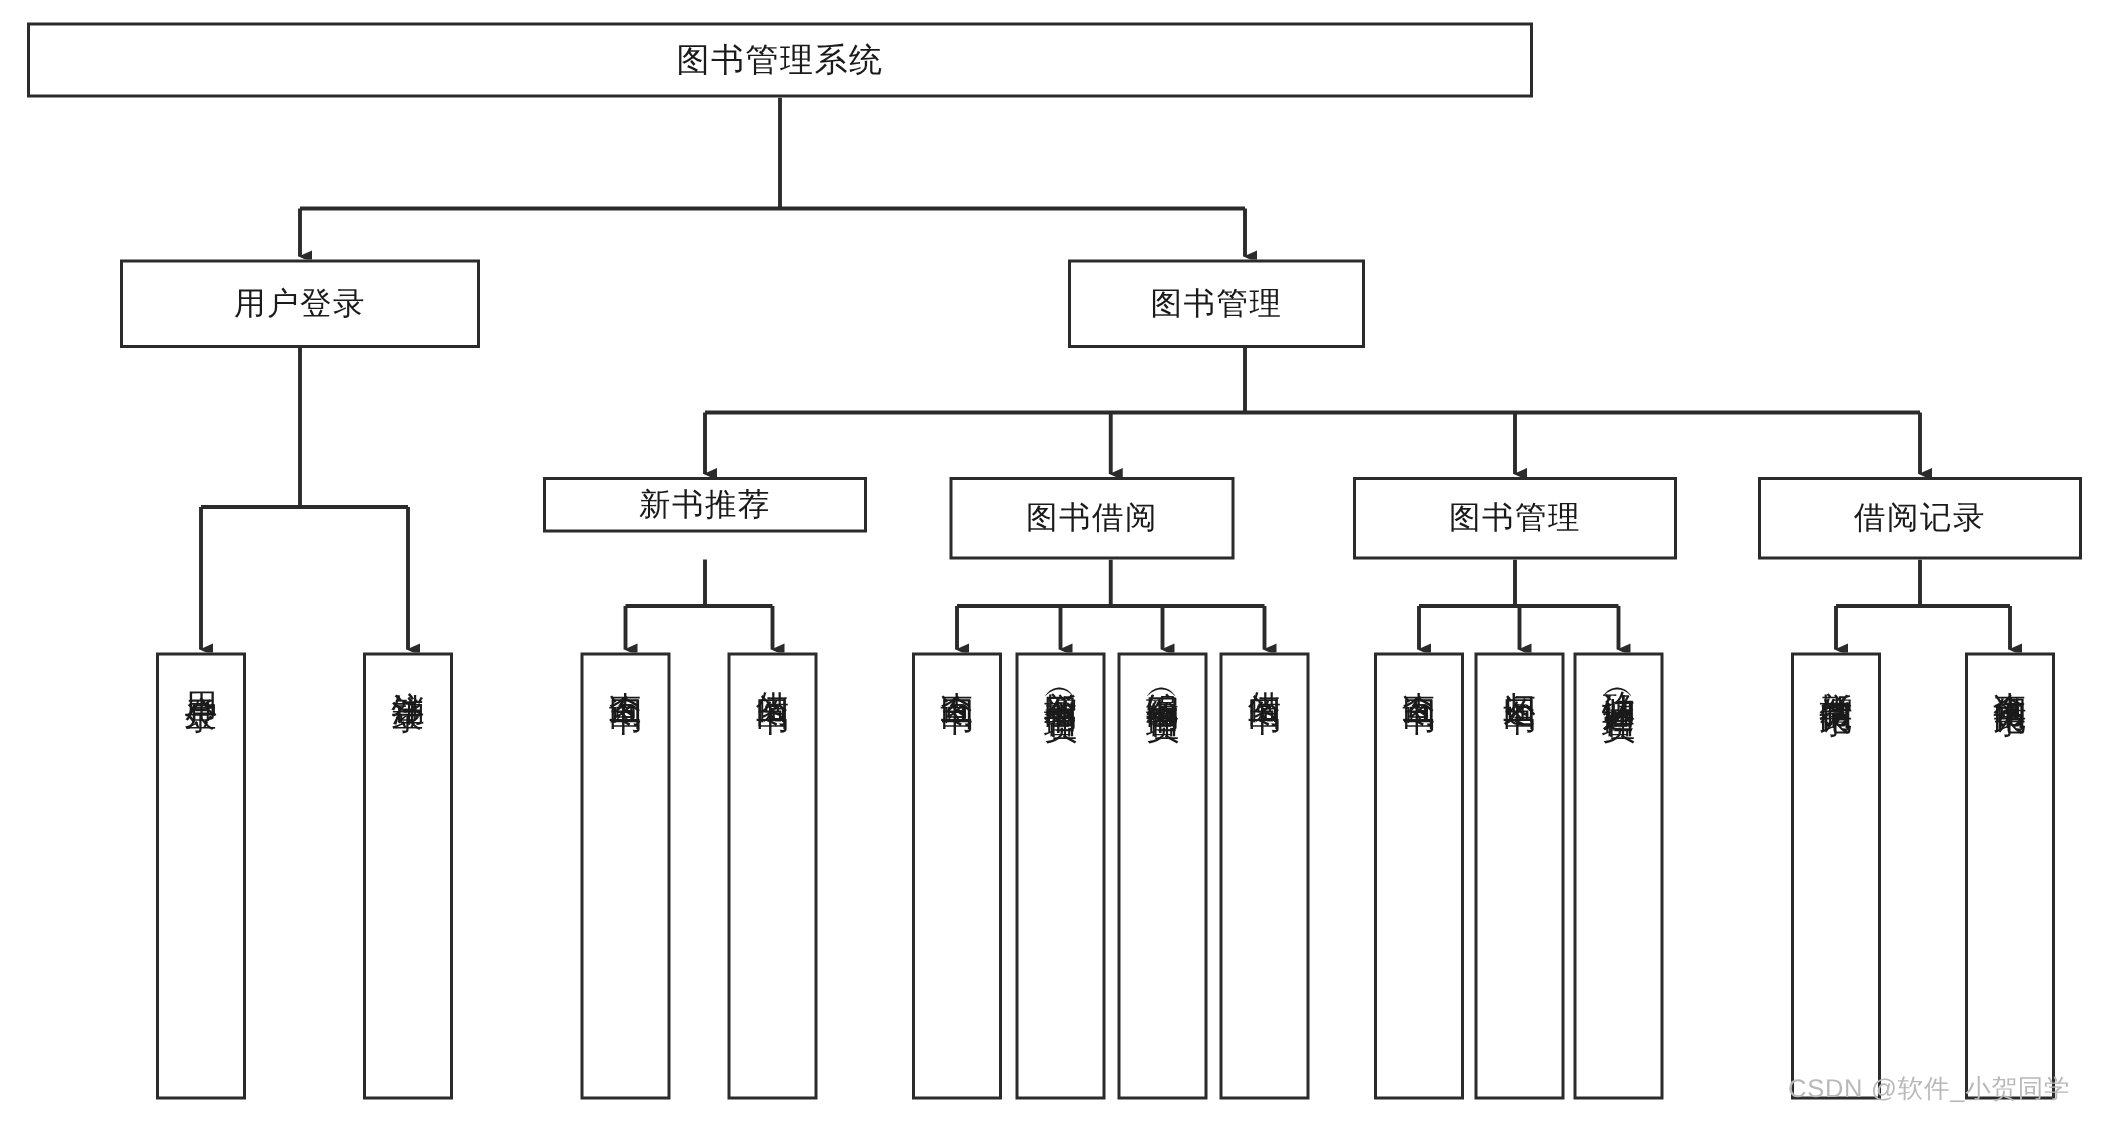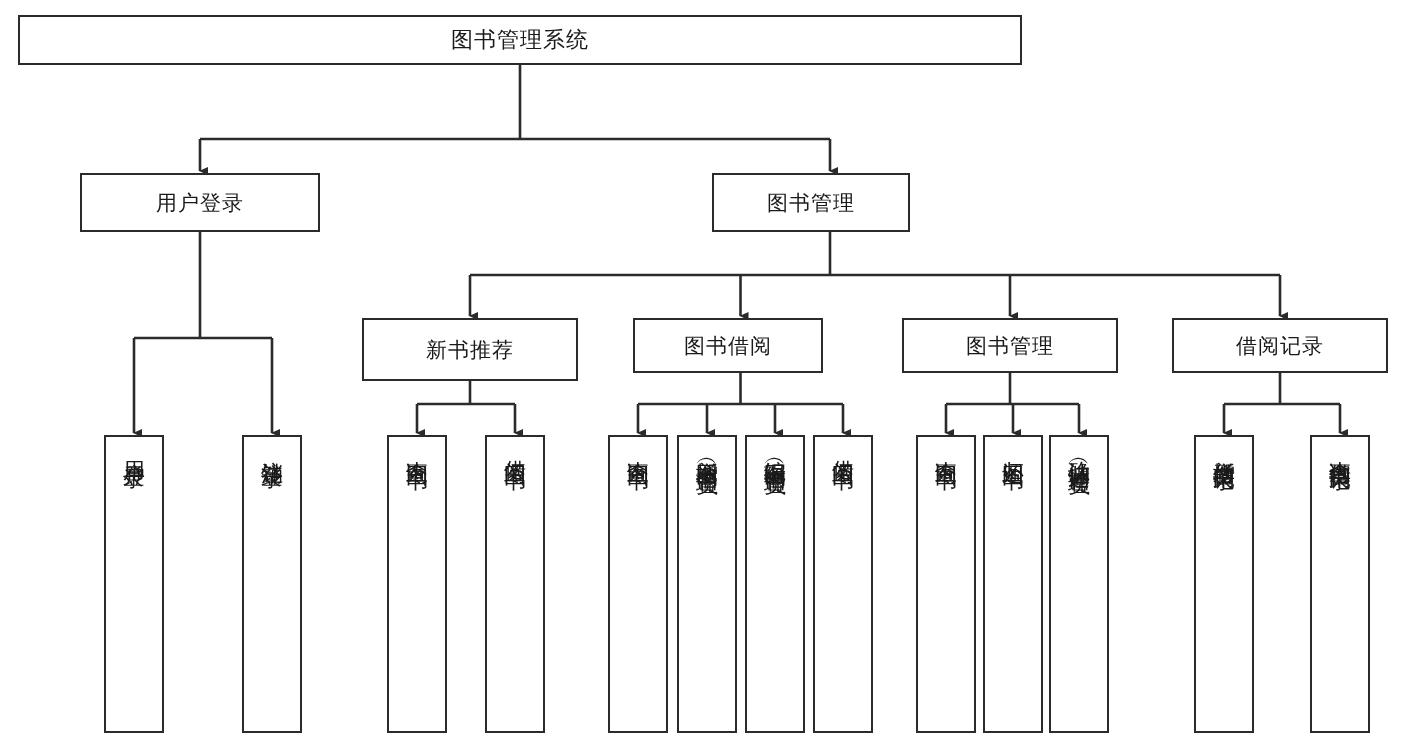--- a/index.html
+++ b/index.html
@@ -120,21 +120,21 @@
   <div id="node-layer">
       <div class="node h-node root" style="left: 18px; top: 15px; width: 1004px; height: 50px;">
         <span class="node-label">图书管理系统</span>
       </div>
       <div class="node h-node" style="left: 80px; top: 173px; width: 240px; height: 59px;">
         <span class="node-label">用户登录</span>
       </div>
       <div class="node h-node" style="left: 712px; top: 173px; width: 198px; height: 59px;">
         <span class="node-label">图书管理</span>
       </div>
-      <div class="node h-node" style="left: 362px; top: 318px; width: 216px; height: 63px;">
+      <div class="node h-node" style="left: 362px; top: 318px; width: 216px; height: 37px;">
         <span class="node-label">新书推荐</span>
       </div>
       <div class="node h-node" style="left: 633px; top: 318px; width: 190px; height: 55px;">
         <span class="node-label">图书借阅</span>
       </div>
       <div class="node h-node" style="left: 902px; top: 318px; width: 216px; height: 55px;">
         <span class="node-label">图书管理</span>
       </div>
       <div class="node h-node" style="left: 1172px; top: 318px; width: 216px; height: 55px;">
         <span class="node-label">借阅记录</span>
@@ -173,14 +173,15 @@
         <span class="node-label">确认归还（管理员）</span>
       </div>
       <div class="node v-node tall" style="left: 1194px; top: 435px; width: 60px; height: 298px;">
         <span class="node-label">新增借阅记录</span>
       </div>
       <div class="node v-node tall" style="left: 1310px; top: 435px; width: 60px; height: 298px;">
         <span class="node-label">查询借阅记录</span>
       </div>
     </div>
 
+  <div class="watermark" style="left: 1192px; top: 714px;">CSDN @软件_小贺同学</div>
 
 </div>
 
 </body></html>

